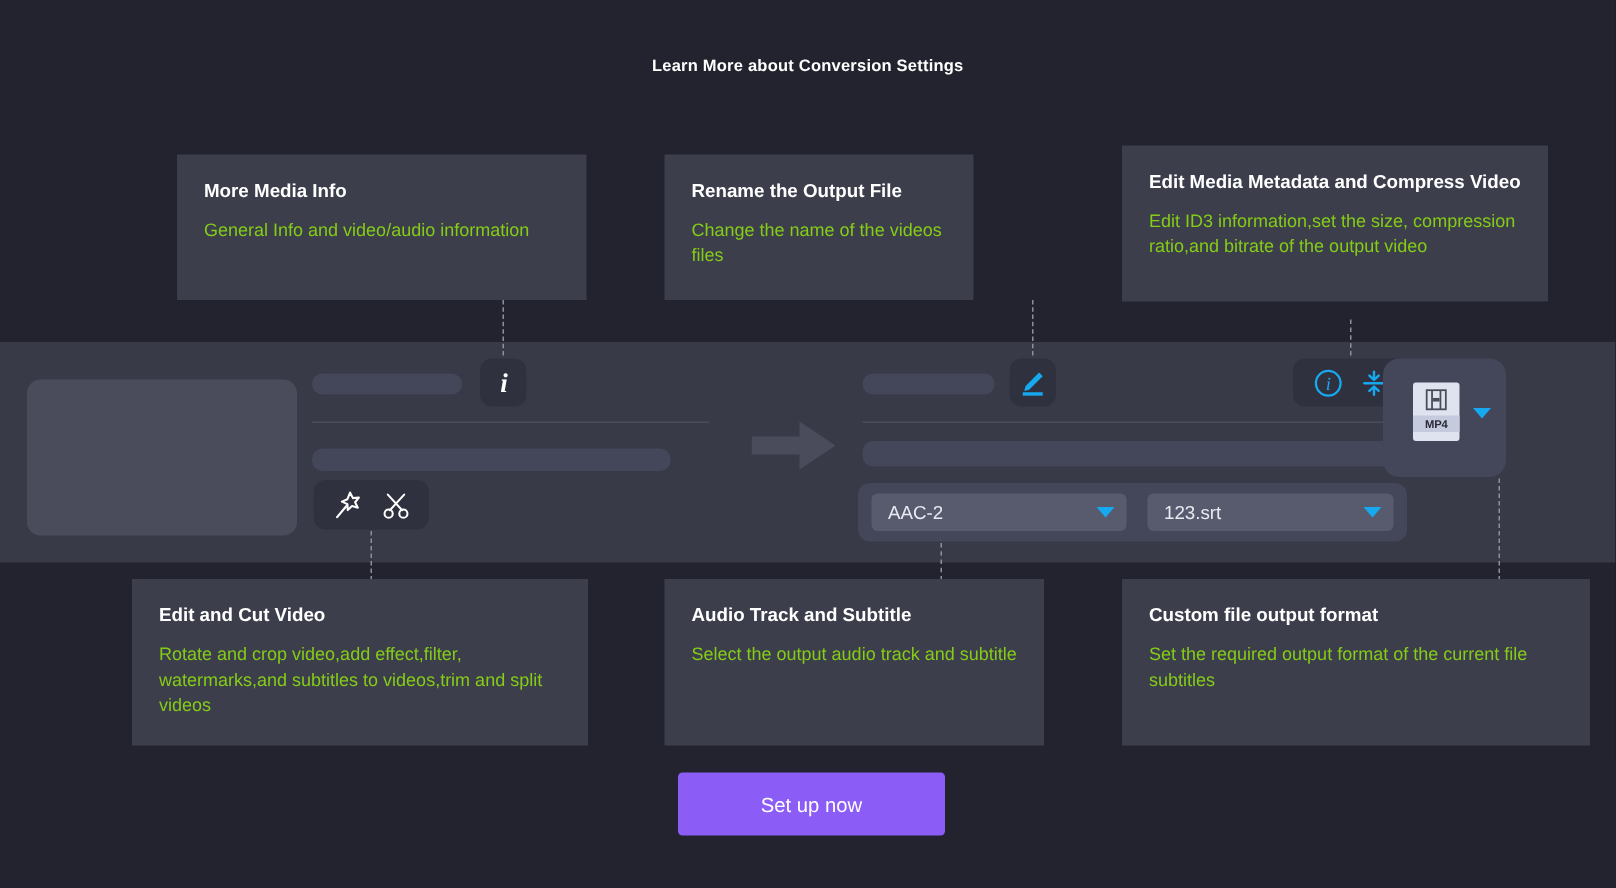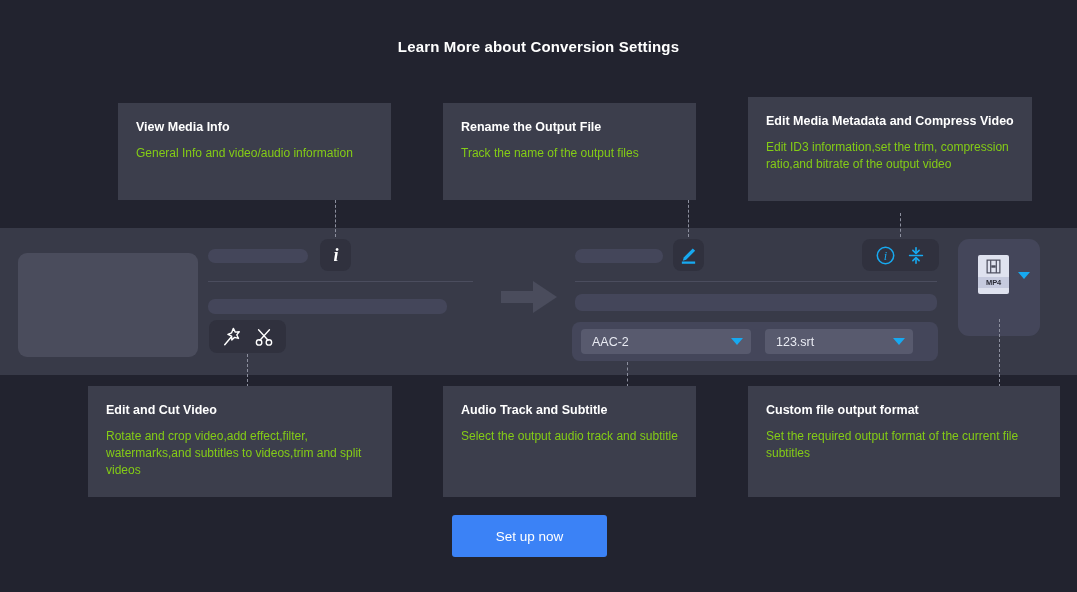--- a/index.html
+++ b/index.html
@@ -13,21 +13,21 @@
     position: relative;
     width: 1077px; height: 592px;
     background: #22232f;
   }
 
   
   #page-title {
     position: absolute;
     left: 0; top: 38px; width: 1077px;
     text-align: center;
-    font-size: 15px;
+    font-size: 11px;
     font-weight: bold;
     color: #ffffff;
     letter-spacing: 0.15px;
   }
 
   
   #app-band {
     position: absolute;
     left: 0; top: 228px; width: 1077px; height: 147px;
     background: #383a48;
@@ -69,21 +69,21 @@
     align-items: center;
     justify-content: center;
   }
   #btn-info   { left: 320px; top: 239px; width: 31px; height: 32px; }
   #btn-edit   { left: 673px; top: 239px; width: 31px; height: 32px; }
   #btn-editcut{ left: 209px; top: 320px; width: 77px; height: 33px; gap: 12px; }
   #btn-meta   { left: 862px; top: 239px; width: 77px; height: 32px; gap: 10px; }
 
   #btn-format {
     position: absolute;
-    left: 958px; top: 239px; width: 82px; height: 97px;
+    left: 922px; top: 239px; width: 82px; height: 79px;
     background: #44465a;
     border-radius: 11px;
   }
   #fmt-card {
     position: absolute;
     left: 20px; top: 16px;
     width: 31px; height: 39px;
     background: #dfe2ef;
     border-radius: 2px;
     display: flex; flex-direction: column;
@@ -116,21 +116,21 @@
   }
   .select {
     position: absolute;
     top: 7px; height: 25px;
     background: #585a6e;
     border-radius: 4px;
     display: flex; align-items: center;
     padding: 0 8px 0 11px;
   }
   #select-audio    { left: 9px;  width: 170px; gap: 42px; }
-  #select-subtitle { left: 193px; width: 148px; }
+  #select-subtitle { left: 193px; width: 164px; }
   .select-value {
     flex: 1;
     font-size: 12.5px;
     color: #e8eaf2;
     white-space: nowrap;
     overflow: hidden;
   }
   .select-caret {
     width: 0; height: 0;
     border-left: 6px solid transparent;
@@ -150,21 +150,21 @@
     color: #ffffff;
     line-height: 17px;
     margin-bottom: 9px;
   }
   .card-desc {
     font-size: 12px;
     color: #84cc16;
     line-height: 17px;
   }
   #card-media-info { left: 118px; top: 103px;  width: 273px; height: 97px; }
-  #card-rename     { left: 443px; top: 103px;  width: 253px; height: 97px; }
+  #card-rename     { left: 443px; top: 103px;  width: 206px; height: 97px; }
   #card-metadata   { left: 748px; top: 97px;   width: 284px; height: 104px; }
   #card-editcut    { left: 88px;  top: 386px;  width: 304px; height: 111px; }
   #card-audio      { left: 443px; top: 386px;  width: 253px; height: 111px; }
   #card-output     { left: 748px; top: 386px;  width: 312px; height: 111px; }
 
   
   .connector {
     position: absolute;
     width: 0;
     border-left: 1px dashed #8c8f9e;
@@ -173,22 +173,22 @@
   #conn-2 { left: 688px; top: 200px; height: 37px; }
   #conn-3 { left: 900px; top: 213px; height: 24px; }
   #conn-4 { left: 247px; top: 354px; height: 33px; }
   #conn-5 { left: 627px; top: 362px; height: 25px; }
   #conn-6 { left: 999px; top: 319px; height: 68px; }
 
   
   #cta-button {
     position: absolute;
     left: 452px; top: 515px;
-    width: 155px; height: 42px;
-    background: #3b82f6;
+    width: 178px; height: 42px;
+    background: #8b5cf6;
     border: none;
     border-radius: 3px;
     color: #ffffff;
     font-family: "Liberation Sans", sans-serif;
     font-size: 13.5px;
     cursor: pointer;
   }
 </style>
 </head>
 <body>
@@ -278,32 +278,32 @@
   </div>
 
   <div class="connector" id="conn-1"></div>
   <div class="connector" id="conn-2"></div>
   <div class="connector" id="conn-3"></div>
   <div class="connector" id="conn-4"></div>
   <div class="connector" id="conn-5"></div>
   <div class="connector" id="conn-6"></div>
 
   <div class="card" id="card-media-info">
-    <div class="card-title">View Media Info</div>
+    <div class="card-title">More Media Info</div>
     <div class="card-desc">General Info and video/audio information</div>
   </div>
 
   <div class="card" id="card-rename">
     <div class="card-title">Rename the Output File</div>
-    <div class="card-desc">Track the name of the output files</div>
+    <div class="card-desc">Change the name of the videos files</div>
   </div>
 
   <div class="card" id="card-metadata">
     <div class="card-title">Edit Media Metadata and Compress Video</div>
-    <div class="card-desc">Edit ID3 information,set the trim, compression ratio,and bitrate of the output video</div>
+    <div class="card-desc">Edit ID3 information,set the size, compression ratio,and bitrate of the output video</div>
   </div>
 
   <div class="card" id="card-audio">
     <div class="card-title">Audio Track and Subtitle</div>
     <div class="card-desc">Select the output audio track and subtitle</div>
   </div>
 
   <div class="card" id="card-editcut">
     <div class="card-title">Edit and Cut Video</div>
     <div class="card-desc">Rotate and crop video,add effect,filter, watermarks,and subtitles to videos,trim and split videos</div>

